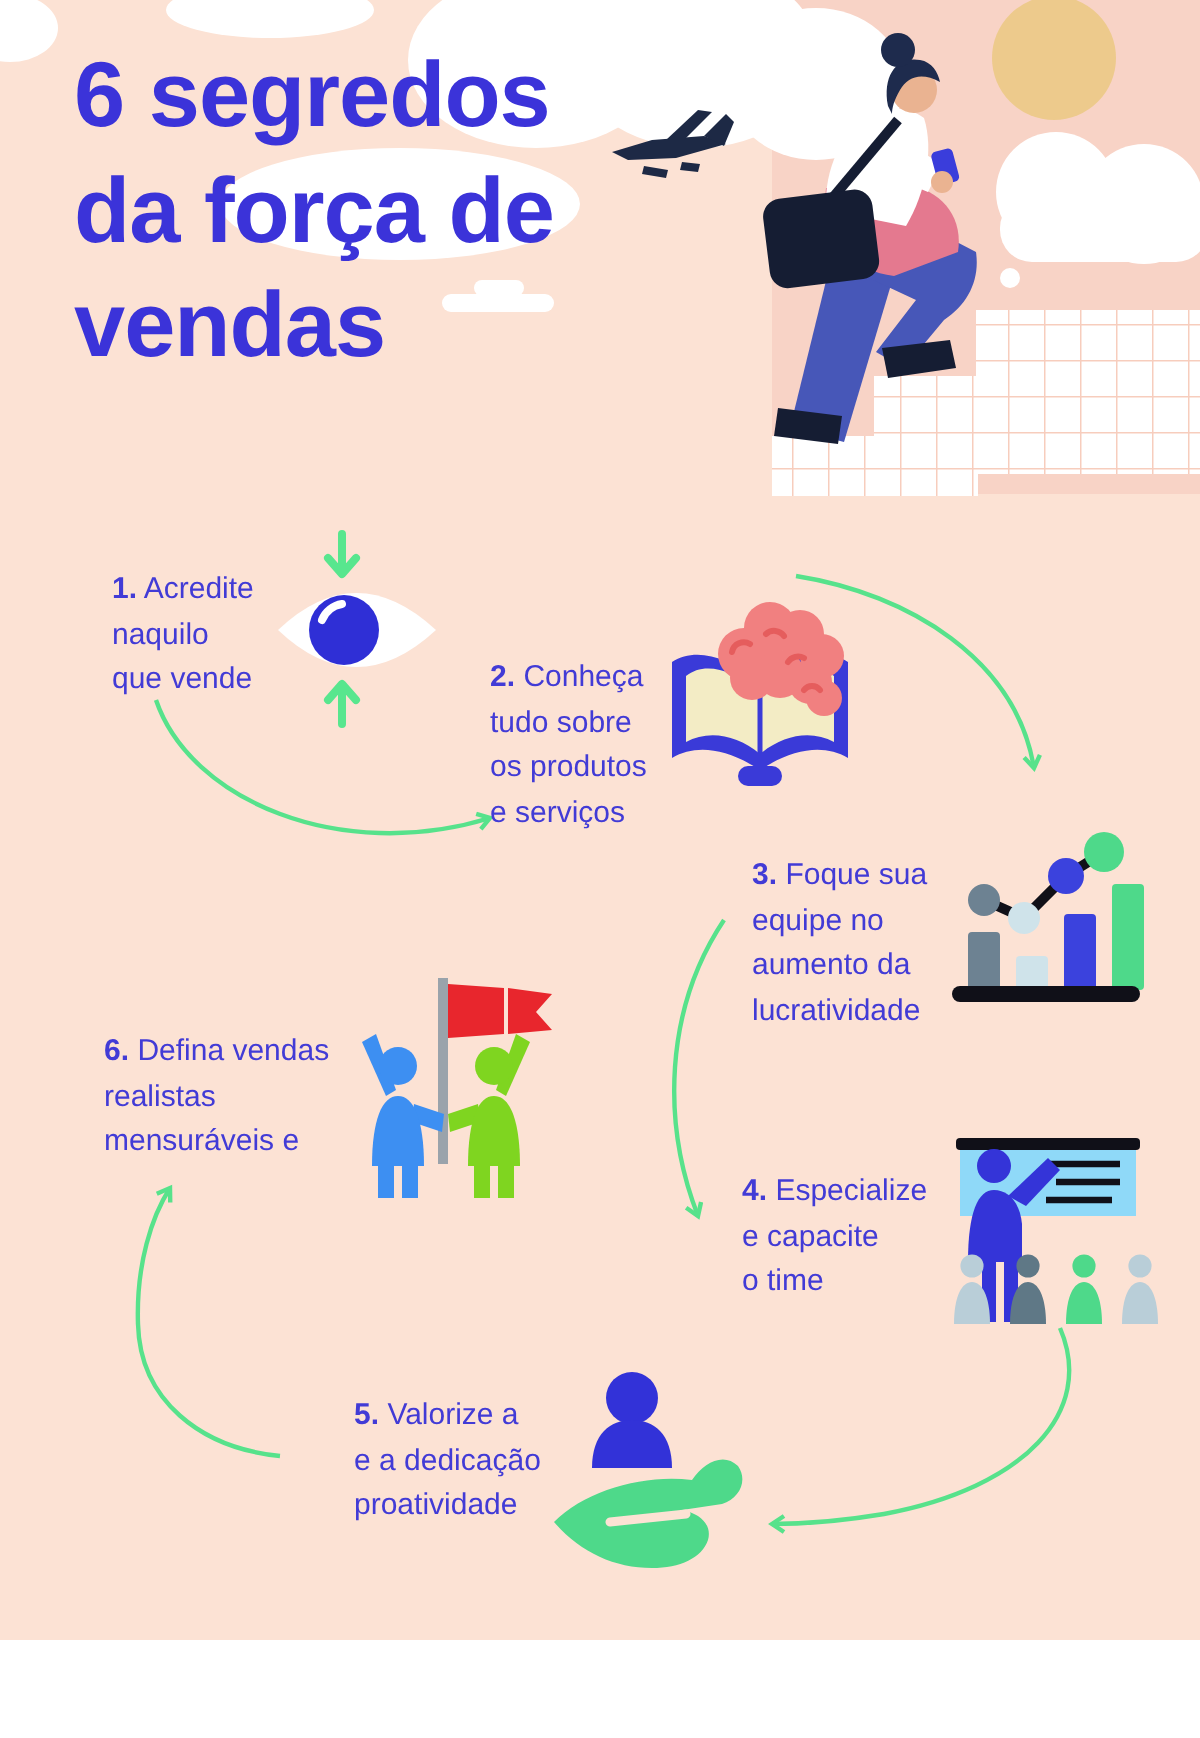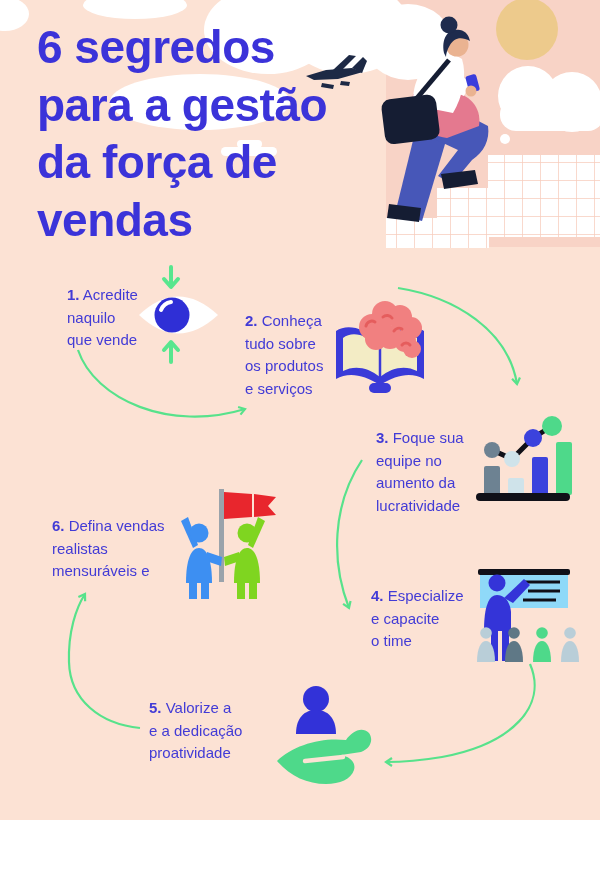--- a/index.html
+++ b/index.html
@@ -183,52 +183,51 @@
     <g>
       <circle cx="316" cy="699" r="13" fill="#3232d8"></circle>
       <path d="M296,734 C296,717 305,710 316,710 C327,710 336,717 336,734 Z" fill="#3232d8"></path>
       <path d="M277,761 C293,745 322,737 346,740 C352,731 362,726 369,733 C374,740 370,749 361,752 L341,755 C351,757 356,763 354,770 C351,779 340,784 326,784 C307,784 290,776 277,761 Z" fill="#4ed98a"></path>
       <path d="M305,761 L343,757" stroke="#fce2d4" stroke-width="4.5" stroke-linecap="round" fill="none"></path>
     </g>
   </svg>
 
   <div class="title">
     <div>6 segredos</div>
-    <div>para a gestão</div>
     <div>da força de</div>
     <div>vendas</div>
   </div>
 
-  <div class="item" style="left:67px;top:284px">
+  <div class="item" style="left:56px;top:284px">
     <div><span class="num">1.</span> <span>Acredite</span></div>
     <div>naquilo</div>
     <div>que vende</div>
   </div>
 
-  <div class="item" style="left:245px;top:310px">
+  <div class="item" style="left:245px;top:328px">
     <div><span class="num">2.</span> <span>Conheça</span></div>
     <div>tudo sobre</div>
     <div>os produtos</div>
     <div>e serviços</div>
   </div>
 
   <div class="item" style="left:376px;top:427px">
     <div><span class="num">3.</span> <span>Foque sua</span></div>
     <div>equipe no</div>
     <div>aumento da</div>
     <div>lucratividade</div>
   </div>
 
   <div class="item" style="left:371px;top:585px">
     <div><span class="num">4.</span> <span>Especialize</span></div>
     <div>e capacite</div>
     <div>o time</div>
   </div>
 
-  <div class="item" style="left:149px;top:697px">
+  <div class="item" style="left:177px;top:697px">
     <div><span class="num">5.</span> <span>Valorize a</span></div>
     <div>e a dedicação</div>
     <div>proatividade</div>
   </div>
 
   <div class="item" style="left:52px;top:515px">
     <div><span class="num">6.</span> <span>Defina vendas</span></div>
     <div>realistas</div>
     <div>mensuráveis e</div>
   </div>

